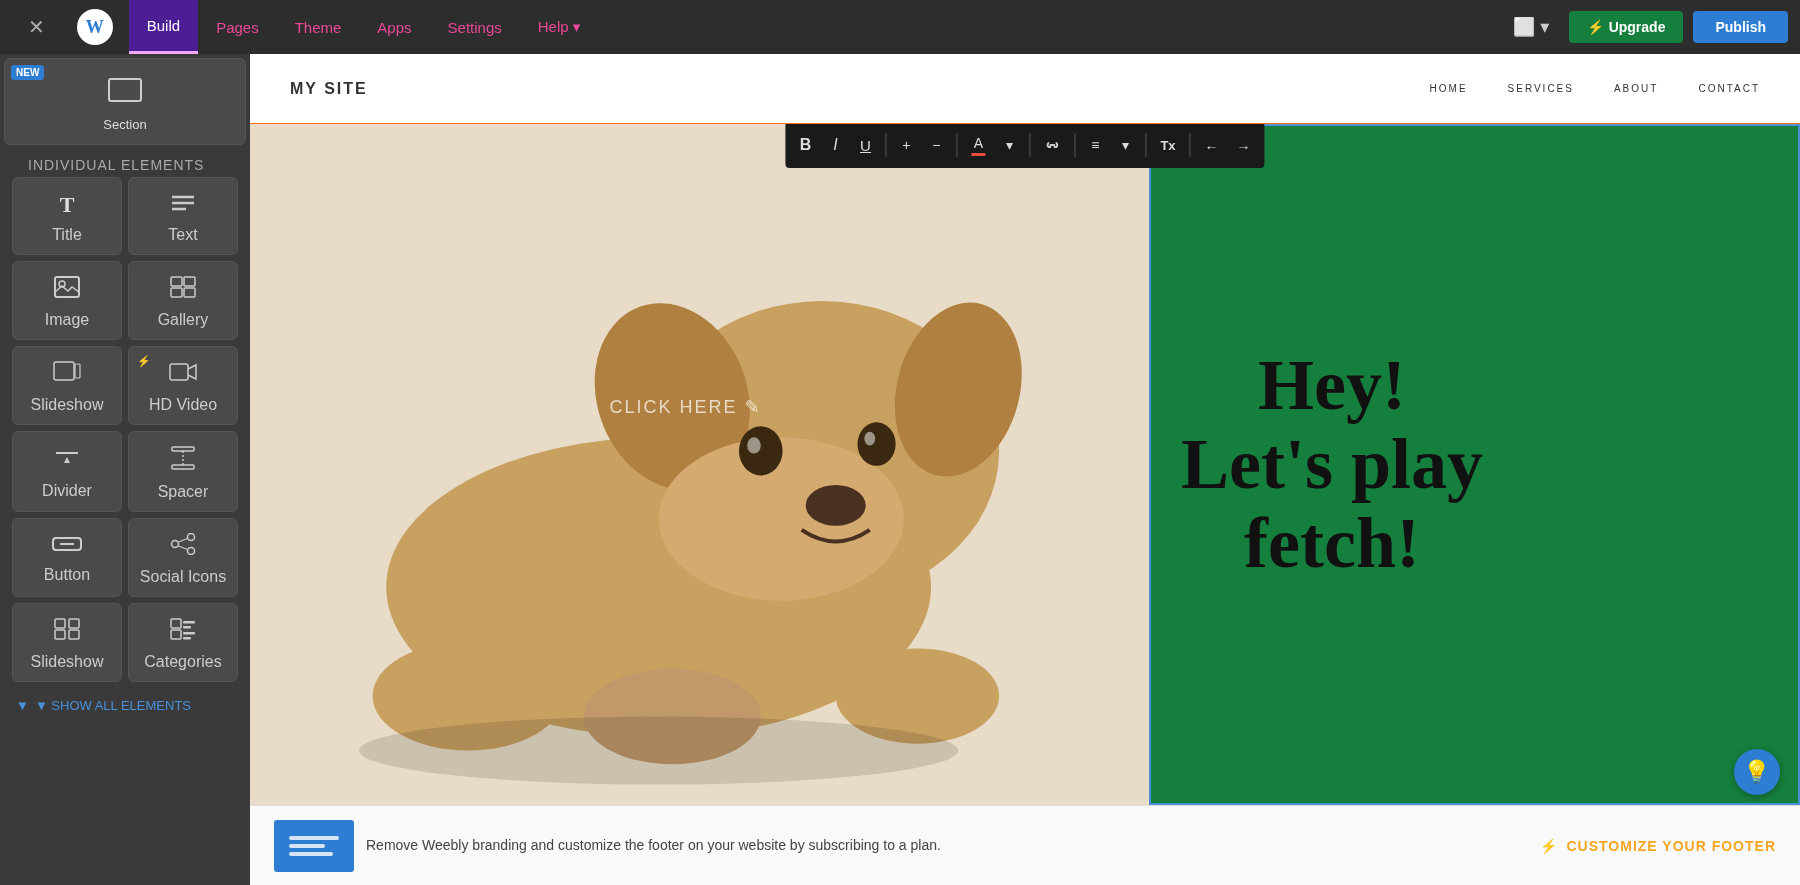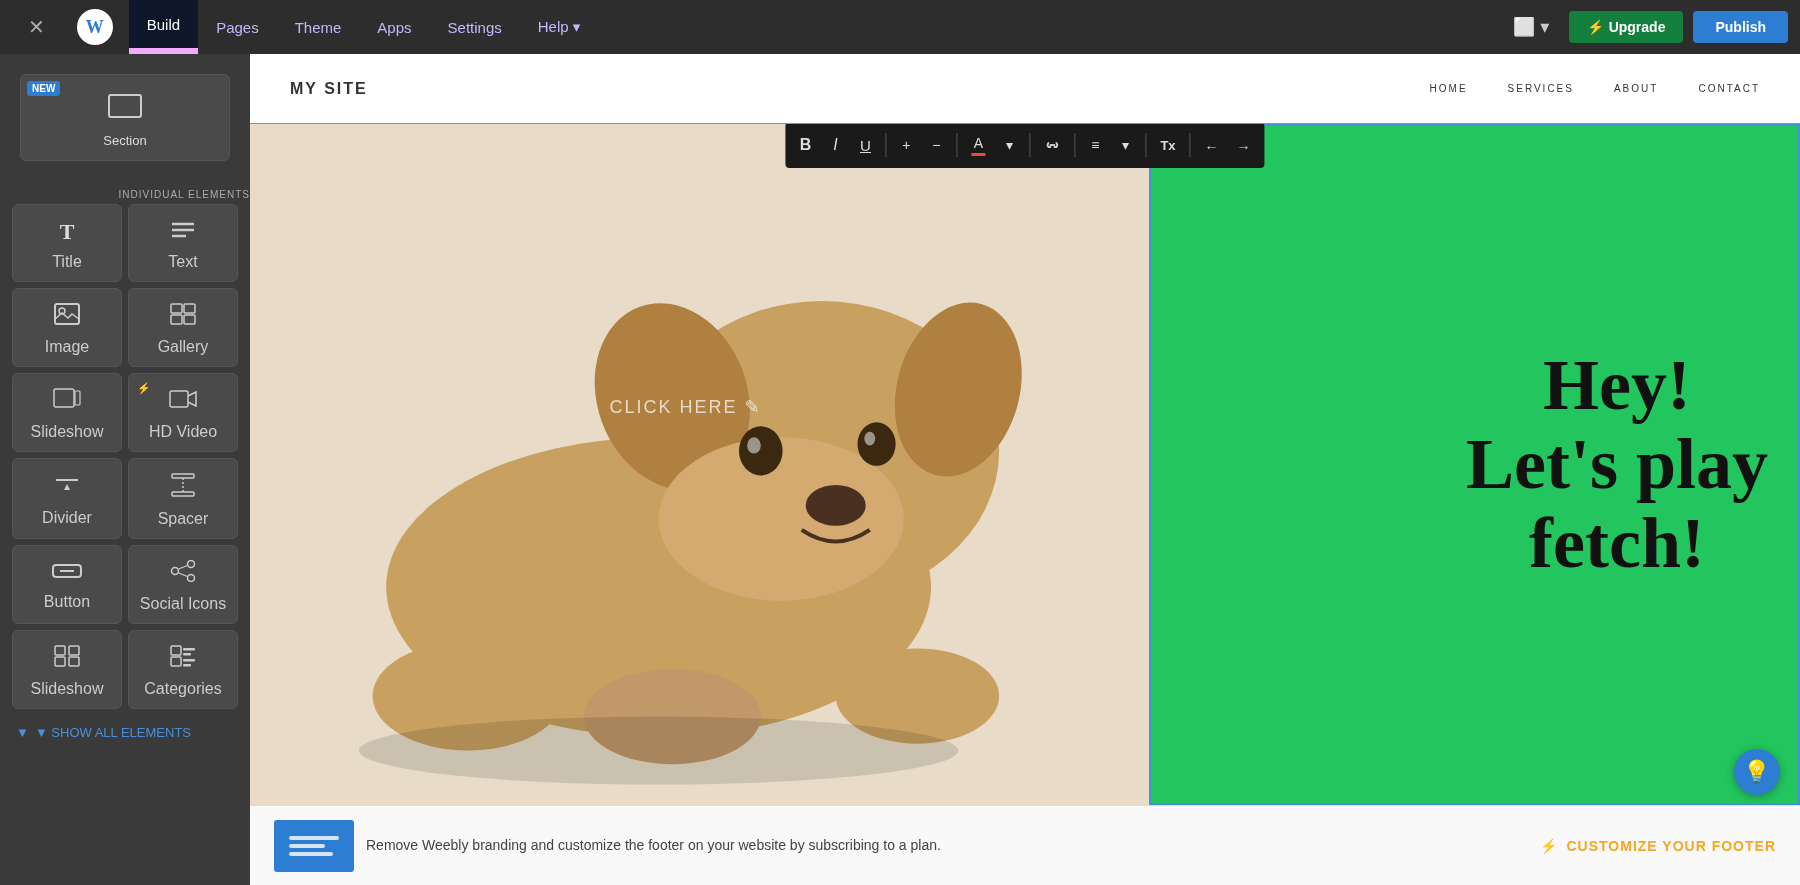--- a/index.html
+++ b/index.html
@@ -30,32 +30,32 @@
       padding: 0 16px;
       display: flex; align-items: center;
     }
     .top-nav-items {
       display: flex;
       align-items: center;
       flex: 1;
       gap: 0;
     }
     .top-nav-item {
-      color: #c4b5fd;
+      color: #ec4899;
       padding: 0 18px;
       height: 54px;
       display: flex; align-items: center;
       cursor: pointer;
       font-size: 15px;
       transition: background 0.15s;
     }
     .top-nav-item.active {
-      background: #0f172a;
+      background: #4c1d95;
       color: #fff;
-      border-bottom: 6px solid #f0abfc;
+      border-bottom: 3px solid #f0abfc;
     }
     .top-nav-right {
       display: flex;
       align-items: center;
       gap: 10px;
       margin-left: auto;
     }
     .btn-upgrade {
       background: #15803d;
       color: #fff;
@@ -95,21 +95,21 @@
     .sidebar {
       width: 250px;
       background: #3a3a3a;
       display: flex;
       flex-direction: column;
       overflow-y: auto;
       flex-shrink: 0;
     }
     .sidebar-section-btn {
       position: relative;
-      margin: 20px;
+      margin: 4px;
       background: #4a4a4a;
       border-radius: 6px;
       display: flex;
       flex-direction: column;
       align-items: center;
       justify-content: center;
       padding: 18px 0 12px;
       cursor: pointer;
       gap: 8px;
       color: #ddd;
@@ -125,26 +125,25 @@
       font-size: 10px;
       font-weight: 700;
       padding: 2px 5px;
       border-radius: 3px;
     }
     .sidebar-section-icon {
       font-size: 22px;
       color: #ddd;
     }
     .sidebar-label {
-      font-size: 10px;
+      font-size: 14px;
       color: #aaa;
       text-transform: uppercase;
       letter-spacing: 1px;
-      padding: 8px 0 4px;
-      text-align: right;
+      padding: 8px 28px 4px;
     }
     .sidebar-grid {
       display: grid;
       grid-template-columns: 1fr 1fr;
       gap: 6px;
       padding: 0 12px 8px;
     }
     .sidebar-item {
       background: #4a4a4a;
       border-radius: 6px;
@@ -237,24 +236,24 @@
       top: 40%;
       left: 40%;
       color: rgba(255,255,255,0.7);
       font-size: 18px;
       letter-spacing: 2px;
       pointer-events: none;
     }
 
     .hero-text-side {
       width: 42%;
-      background: #22c55e;
-      display: flex;
-      align-items: center;
-      justify-content: flex-end;
+      background: #15803d;
+      display: flex;
+      align-items: center;
+      justify-content: flex-start;
       position: relative;
       border: 2px solid #4a90d9;
     }
     .hero-text-content {
       text-align: center;
       padding: 20px 30px;
     }
     .hero-text-content h1 {
       font-size: 72px;
       font-weight: 900;

